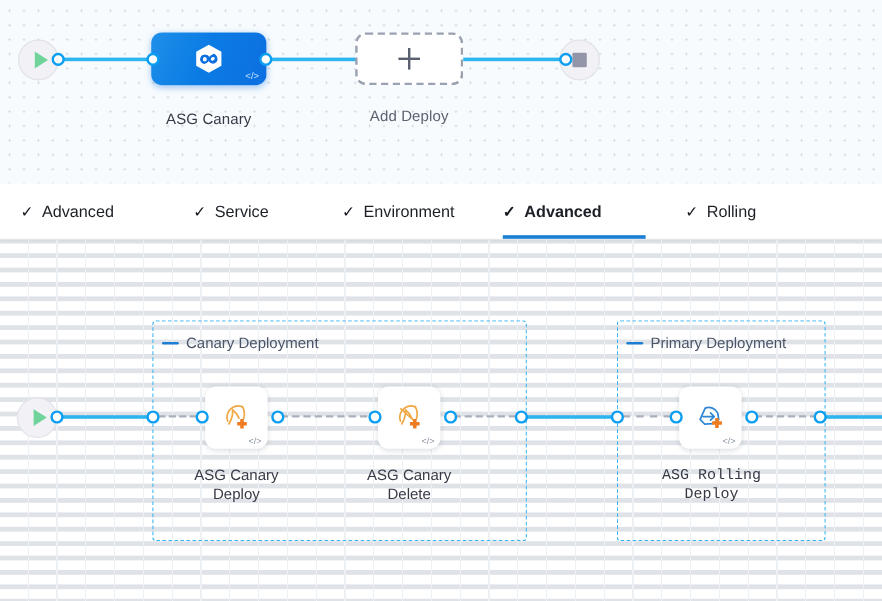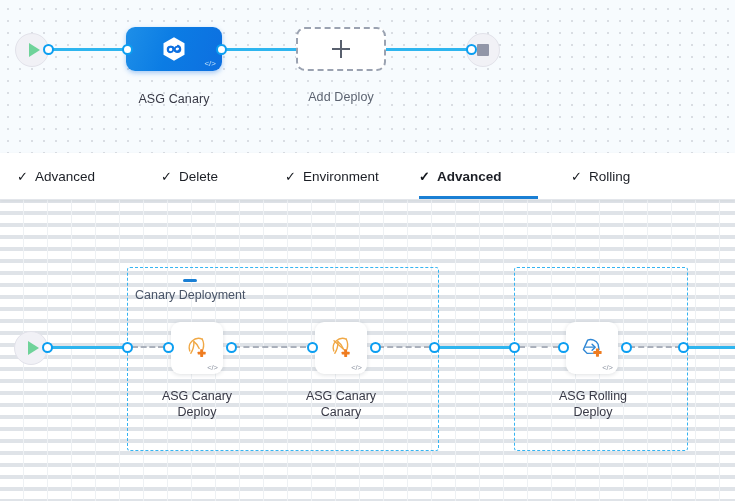--- a/index.html
+++ b/index.html
@@ -170,21 +170,21 @@
     </div>
   </div>
 
   <div class="tabbar">
     <div class="tab" style="left:17px;width:92px;">
       <span class="chk">✓</span>
       <span>Advanced</span>
     </div>
     <div class="tab" style="left:161px;width:80px;">
       <span class="chk">✓</span>
-      <span>Delete</span>
+      <span>Service</span>
     </div>
     <div class="tab" style="left:285px;width:110px;">
       <span class="chk">✓</span>
       <span>Environment</span>
     </div>
     <div class="tab active" style="left:419px;width:119px;">
       <span class="chk">✓</span>
       <span>Advanced</span>
     </div>
     <div class="tab" style="left:571px;width:100px;">
@@ -196,21 +196,21 @@
   <div class="exec-canvas">
     <div class="vgrid"></div>
 
     <div class="term" style="left:14px;top:132px;">
       <div class="play-tri"></div>
     </div>
     <div class="port" style="left:42px;top:143px;"></div>
     <div class="line" style="left:47px;top:147px;width:82px;"></div>
 
     <div class="group-box" style="left:127px;top:68px;width:310px;height:182px;"></div>
-    <div class="group-head" style="left:135px;top:80px;flex-direction:column;">
+    <div class="group-head" style="left:135px;top:80px;">
       <span class="group-dash"></span>
       <span>Canary Deployment</span>
     </div>
 
     <div class="port" style="left:122px;top:143px;"></div>
     <div class="line dash" style="left:132px;top:147px;width:32px;"></div>
     <div class="port" style="left:163px;top:143px;"></div>
 
     <div class="step-card" style="left:171px;top:123px;">
       <svg width="32" height="32" viewBox="0 0 34 34">
@@ -246,26 +246,30 @@
     <div class="port" style="left:370px;top:143px;"></div>
     <div class="line dash" style="left:378px;top:147px;width:52px;"></div>
     <div class="port" style="left:429px;top:143px;"></div>
 
     <div class="step-label" style="left:137px;top:189px;width:120px;">
       <span>ASG Canary</span><br>
       <span>Deploy</span>
     </div>
     <div class="step-label" style="left:281px;top:189px;width:120px;">
       <span>ASG Canary</span><br>
-      <span>Canary</span>
+      <span>Delete</span>
     </div>
 
     <div class="line" style="left:434px;top:147px;width:84px;"></div>
 
     <div class="group-box" style="left:514px;top:68px;width:172px;height:182px;"></div>
+    <div class="group-head" style="left:522px;top:80px;">
+      <span class="group-dash"></span>
+      <span>Primary Deployment</span>
+    </div>
 
     <div class="port" style="left:509px;top:143px;"></div>
     <div class="line dash" style="left:519px;top:147px;width:40px;"></div>
     <div class="port" style="left:558px;top:143px;"></div>
 
     <div class="step-card" style="left:566px;top:123px;">
       <svg width="32" height="32" viewBox="0 0 34 34">
         <path d="M12.4 8.6a8.8 8.8 0 0 1 11.1 4.4l.9 5.8-5.2 3.6-7.4.3-3.9-4.1z" fill="none" stroke="#2e86d4" stroke-width="1.5" stroke-linejoin="round"></path>
         <path d="M10.4 16.1h9.2" fill="none" stroke="#2e86d4" stroke-width="1.5" stroke-linecap="round"></path>
         <path d="M17.1 12.9l3.3 3.2-3.3 3.2" fill="none" stroke="#2e86d4" stroke-width="1.5" stroke-linecap="round" stroke-linejoin="round"></path>
@@ -274,18 +278,18 @@
           <rect x="18.4" y="20.2" width="8.8" height="3.2" rx=".5"></rect>
         </g>
       </svg>
       <span class="codebadge">&lt;/&gt;</span>
     </div>
     <div class="port" style="left:621px;top:143px;"></div>
     <div class="line dash" style="left:629px;top:147px;width:52px;"></div>
     <div class="port" style="left:678px;top:143px;"></div>
     <div class="line" style="left:683px;top:147px;width:52px;"></div>
 
-    <div class="step-label" style="left:533px;top:189px;width:120px;">
+    <div class="step-label" style="left:533px;top:189px;width:120px;font-family:Liberation Mono, monospace;">
       <span>ASG Rolling</span><br>
       <span>Deploy</span>
     </div>
   </div>
 </div>
 
 </body></html>

